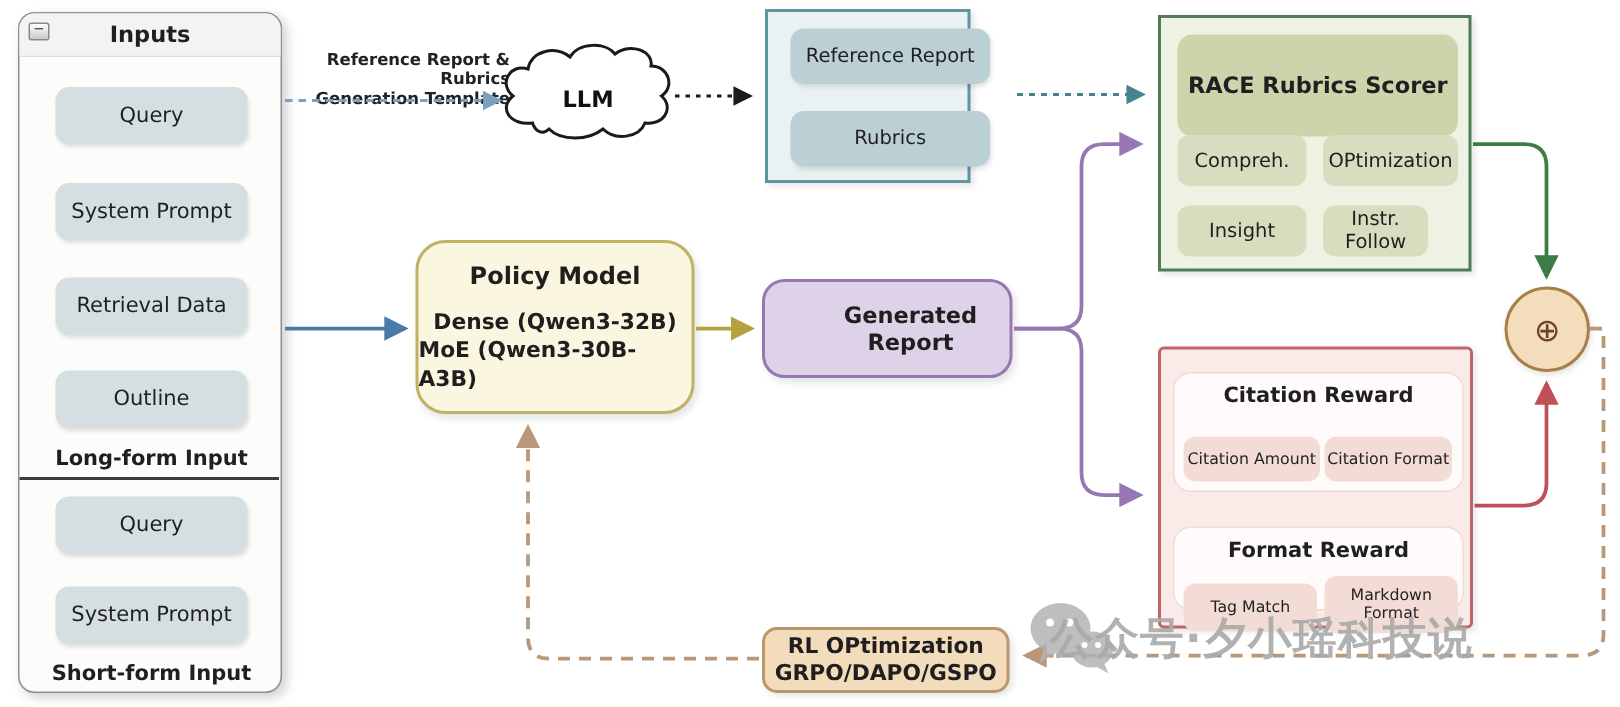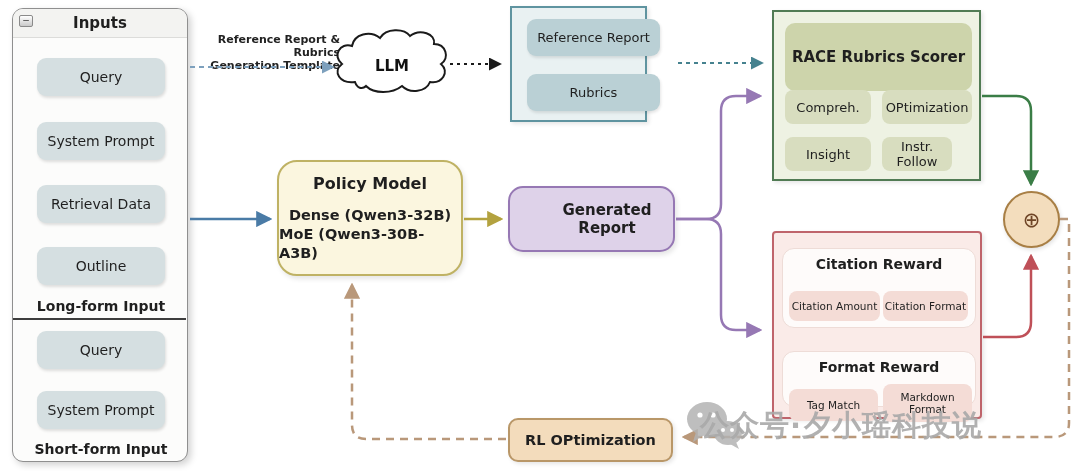--- a/index.html
+++ b/index.html
@@ -176,20 +176,21 @@
       <div class="reward-chip flexc" style="left:100px; top:32px; width:89px; height:38px;">Markdown Format</div>
     </div>
   </div>
 
   <div class="abs agg-circle flexc">
     <span>⊕</span>
   </div>
 
   <div class="abs rl-box">
     <div class="rl-line">RL OPtimization</div>
+    <div class="rl-line">GRPO/DAPO/GSPO</div>
   </div>
 
   <svg class="abs arrow-layer" viewBox="0 0 1080 471">
     <defs>
       <marker id="m-lblue" viewBox="0 0 10 10" refX="8.5" refY="5" markerWidth="6.5" markerHeight="6.5" orient="auto">
           <path d="M0,0 L10,5 L0,10 z" fill="#7da0bd"></path>
         </marker>
       <marker id="m-black" viewBox="0 0 10 10" refX="8.5" refY="5" markerWidth="6.5" markerHeight="6.5" orient="auto">
           <path d="M0,0 L10,5 L0,10 z" fill="#1a1a1a"></path>
         </marker>

